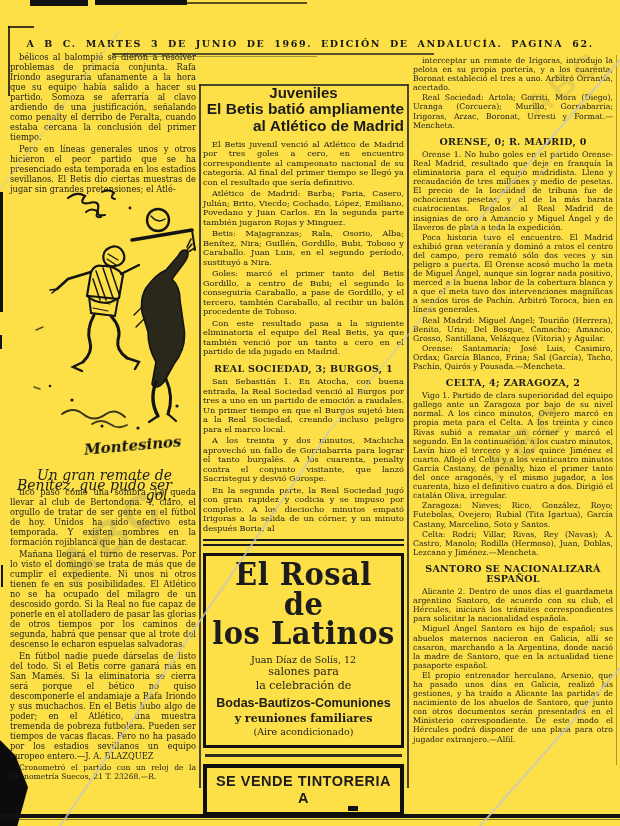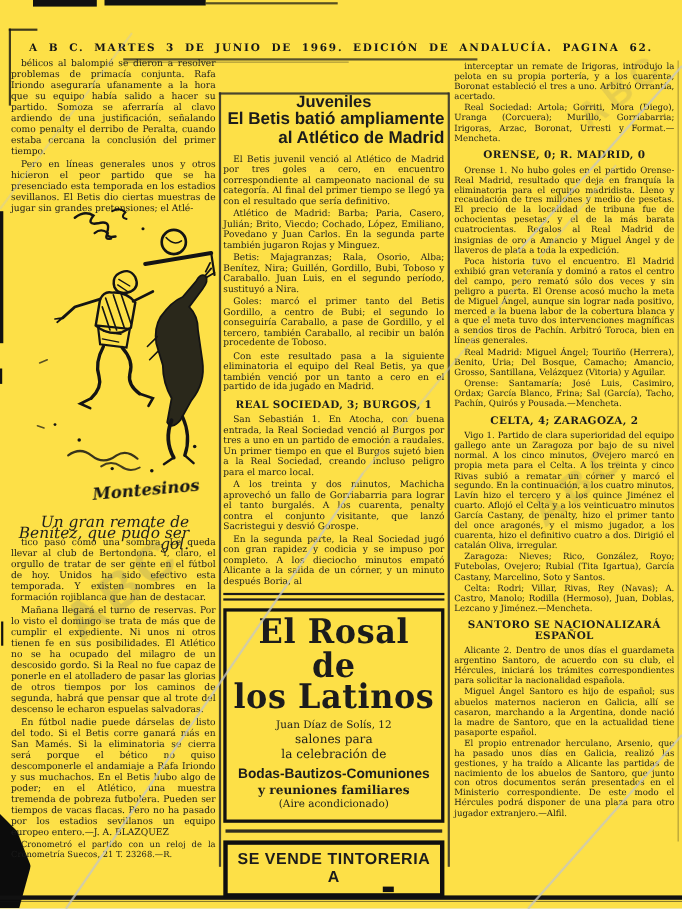--- a/index.html
+++ b/index.html
@@ -152,21 +152,21 @@
     <div class="kicker">Juveniles</div>
     <div class="headline">El Betis batió ampliamente al Atlético de Madrid</div>
     <p>El Betis juvenil venció al Atlético de Madrid por tres goles a cero, en encuentro correspondiente al campeonato nacional de su categoría. Al final del primer tiempo se llegó ya con el resultado que sería definitivo.</p>
     <p>Atlético de Madrid: Barba; Paria, Casero, Julián; Brito, Viecdo; Cochado, López, Emiliano, Povedano y Juan Carlos. En la segunda parte también jugaron Rojas y Minguez.</p>
     <p>Betis: Majagranzas; Rala, Osorio, Alba; Benítez, Nira; Guillén, Gordillo, Bubi, Toboso y Caraballo. Juan Luis, en el segundo período, sustituyó a Nira.</p>
     <p>Goles: marcó el primer tanto del Betis Gordillo, a centro de Bubi; el segundo lo conseguiría Caraballo, a pase de Gordillo, y el tercero, también Caraballo, al recibir un balón procedente de Toboso.</p>
     <p>Con este resultado pasa a la siguiente eliminatoria el equipo del Real Betis, ya que también venció por un tanto a cero en el partido de ida jugado en Madrid.</p>
     <div class="subhead">REAL SOCIEDAD, 3; BURGOS, 1</div>
     <p>San Sebastián 1. En Atocha, con buena entrada, la Real Sociedad venció al Burgos por tres a uno en un partido de emoción a raudales. Un primer tiempo en que el Burgos sujetó bien a la Real Sociedad, creando incluso peligro para el marco local.</p>
     <p>A los treinta y dos minutos, Machicha aprovechó un fallo de Gorriabarria para lograr el tanto burgalés. A los cuarenta, penalty contra el conjunto visitante, que lanzó Sacristegui y desvió Gorospe.</p>
-    <p>En la segunda parte, la Real Sociedad jugó con gran rapidez y codicia y se impuso por completo. A los dieciocho minutos empató Alicante a la salida de un córner, y un minuto después Boria, al</p>
+    <p>En la segunda parte, la Real Sociedad jugó con gran rapidez y codicia y se impuso por completo. A los dieciocho minutos empató Irigoras a la salida de un córner, y un minuto después Boria, al</p>
 
     <div class="sep-double"></div>
 
     <div class="ad1">
       <div class="ad1-title">El Rosal de</div>
       <div class="ad1-title">los Latinos</div>
       <div class="ad1-addr">Juan Díaz de Solís, 12</div>
       <div class="ad1-line">salones para</div>
       <div class="ad1-line">la celebración de</div>
       <div class="ad1-bodas">Bodas-Bautizos-Comuniones</div>

